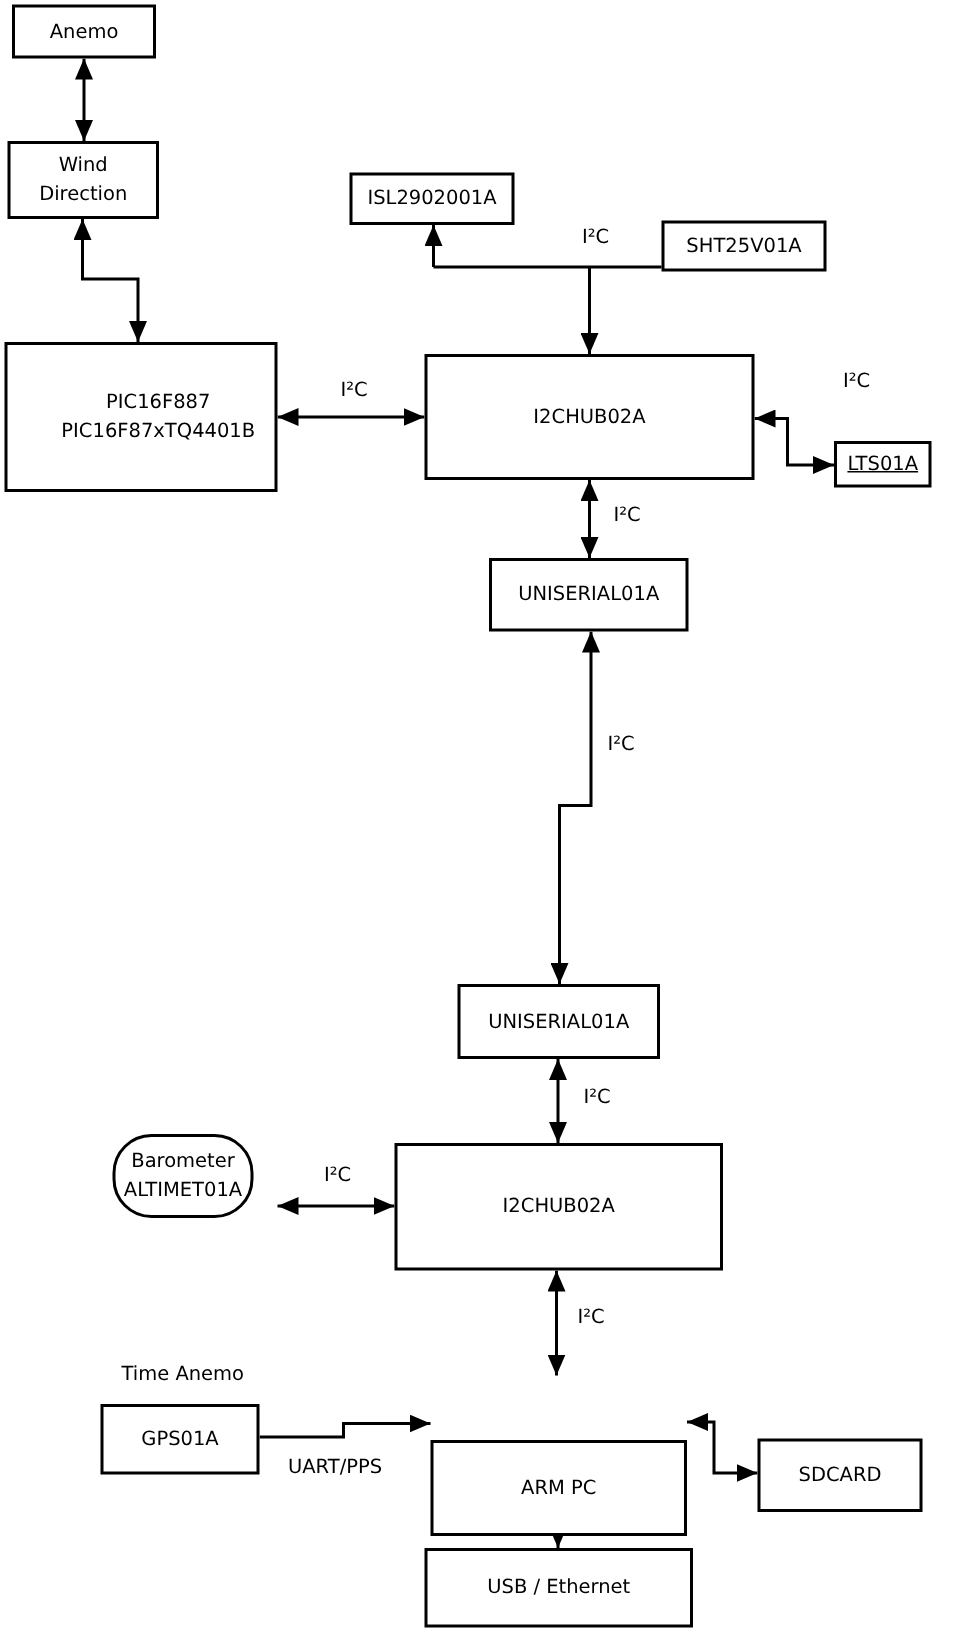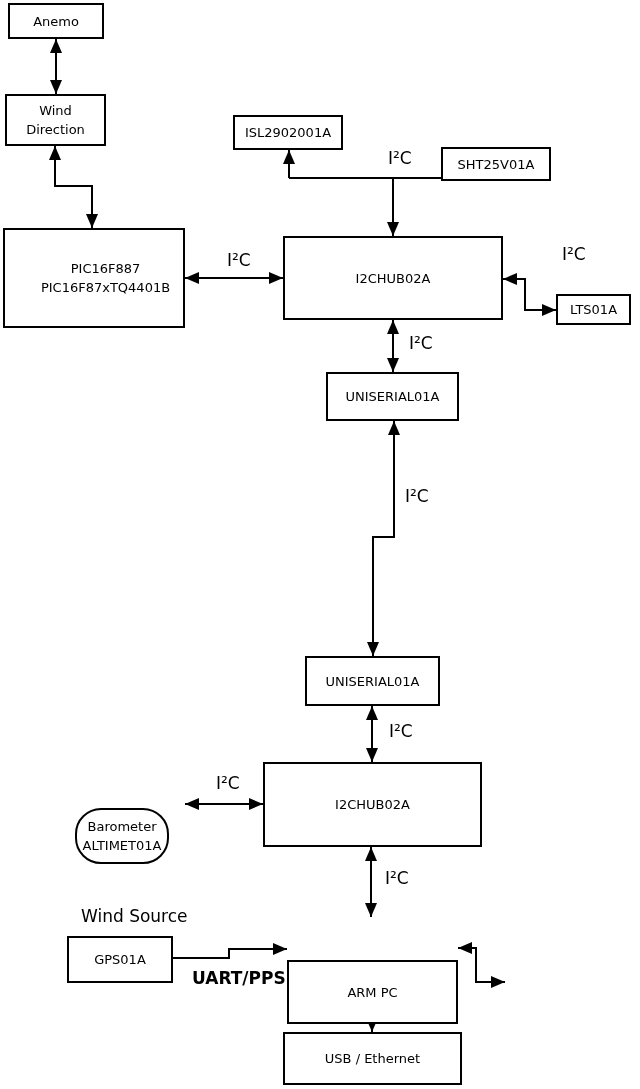--- a/index.html
+++ b/index.html
@@ -28,21 +28,21 @@
     text-align: center;
   }
   .node-label {
     font-size: 13px;
     line-height: 19px;
     white-space: pre-line;
     color: #000000;
   }
   .edge-label {
     position: absolute;
-    font-size: 17px;
+    font-size: 13px;
     line-height: 15px;
     white-space: nowrap;
     color: #000000;
   }
 </style>
 </head>
 <body>
 
 <div class="canvas">
 
@@ -104,58 +104,61 @@
   </div>
 
   <div class="node" style="left:441px; top:115px; width:110px; height:34px;margin-top:32px;">
     <span class="node-label">SHT25V01A</span>
   </div>
 
   <div class="node" style="left:283px; top:236px; width:220px; height:84px;">
     <span class="node-label">I2CHUB02A</span>
   </div>
 
-  <div class="node" style="left:556px; top:294px; width:75px; height:31px;">
+  <div class="node" style="left:556px; top:294px; width:65px; height:31px;text-decoration:underline;">
     <span class="node-label">LTS01A</span>
   </div>
 
   <div class="node" style="left:326px; top:372px; width:133px; height:49px;">
     <span class="node-label">UNISERIAL01A</span>
   </div>
 
   <div class="node" style="left:305px; top:656px; width:135px; height:50px;">
     <span class="node-label">UNISERIAL01A</span>
   </div>
 
   <div class="node" style="left:263px; top:762px; width:219px; height:85px;">
     <span class="node-label">I2CHUB02A</span>
   </div>
 
-  <div class="node" style="left:75px; top:808px; width:94px; height:56px;border-radius:26px;">
+  <div class="node" style="left:75px; top:756px; width:94px; height:56px;border-radius:26px;">
     <span class="node-label">Barometer
 ALTIMET01A</span>
   </div>
 
   <div class="node" style="left:67px; top:936px; width:106px; height:47px;">
     <span class="node-label">GPS01A</span>
   </div>
 
   <div class="node" style="left:287px; top:960px; width:171px; height:64px;">
     <span class="node-label">ARM PC</span>
   </div>
 
+  <div class="node" style="left:505px; top:959px; width:110px; height:49px;">
+    <span class="node-label">SDCARD</span>
+  </div>
 
   <div class="node" style="left:283px; top:1032px; width:179px; height:53px;">
     <span class="node-label">USB / Ethernet</span>
   </div>
 
   <span class="edge-label" style="left:388px; top:151px;">I²C</span>
   <span class="edge-label" style="left:227px; top:253px;">I²C</span>
   <span class="edge-label" style="left:562px; top:247px;">I²C</span>
   <span class="edge-label" style="left:409px; top:336px;">I²C</span>
   <span class="edge-label" style="left:405px; top:489px;">I²C</span>
   <span class="edge-label" style="left:389px; top:724px;">I²C</span>
   <span class="edge-label" style="left:216px; top:776px;">I²C</span>
   <span class="edge-label" style="left:385px; top:871px;">I²C</span>
-  <span class="edge-label" style="left:81px; top:909px;">Wind Source</span>
-  <span class="edge-label" style="left:192px; top:971px;font-weight:bold;">UART/PPS</span>
+  <span class="edge-label" style="left:81px; top:909px;">Time Anemo</span>
+  <span class="edge-label" style="left:192px; top:971px;">UART/PPS</span>
 
 </div>
 
 </body></html>

